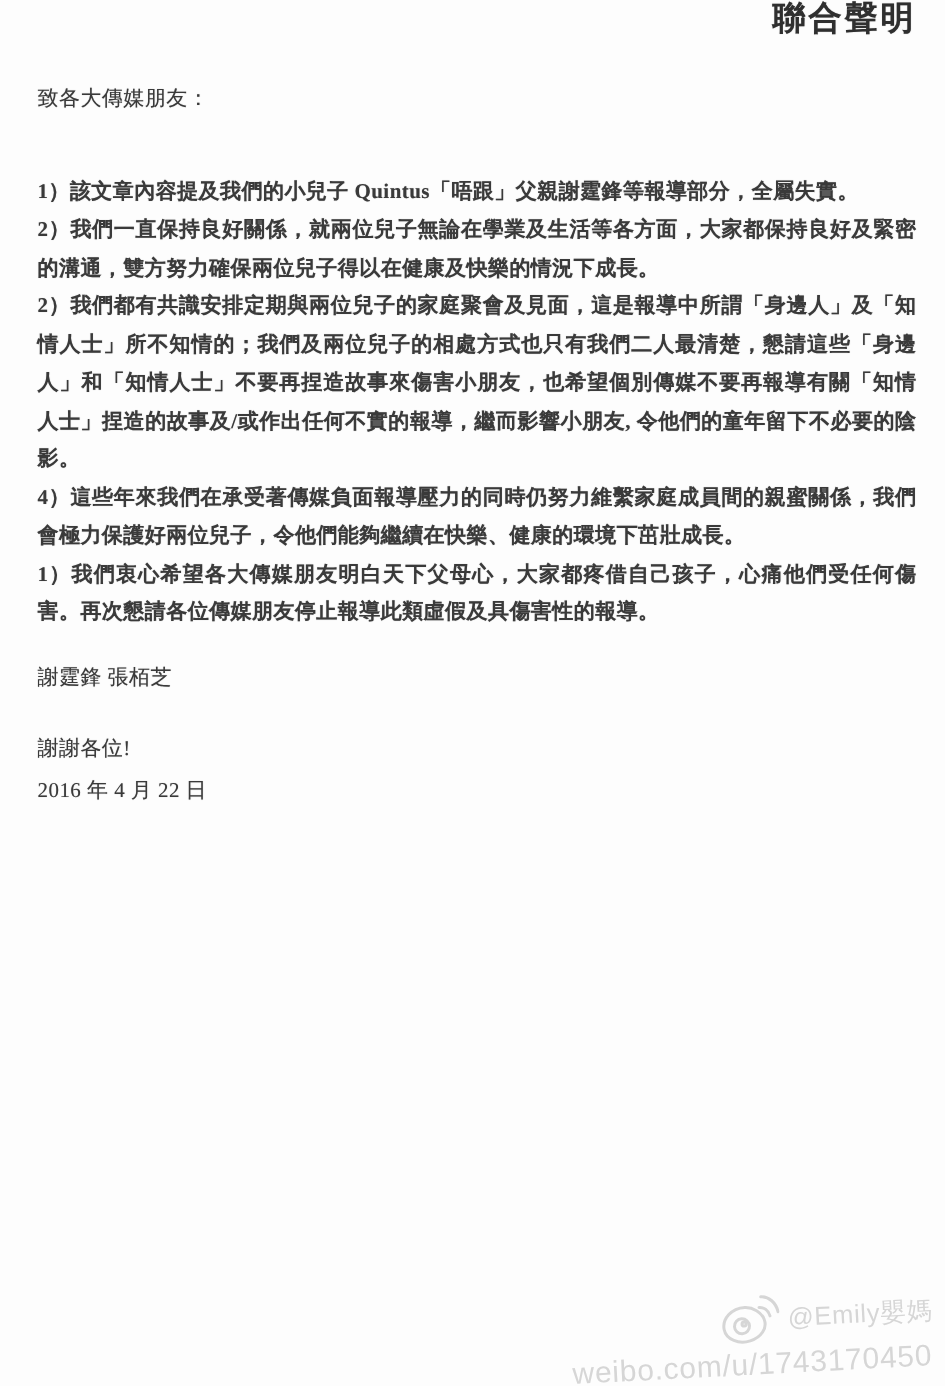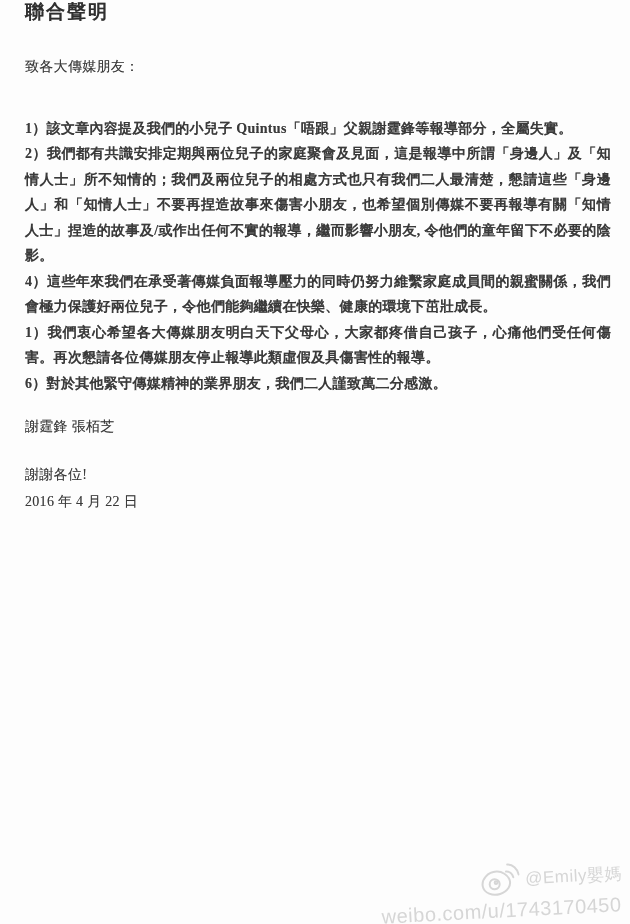--- a/index.html
+++ b/index.html
@@ -18,24 +18,24 @@
     color:var(--ink);
   }
   .content{
     position:absolute;
     left:25px;top:0;
     width:586px;
   }
   .content p{margin:0;}
   .doc-title{
     margin:58px 0 0 0;
-    font-size:19px;
+    font-size:22px;
     line-height:24px;
     font-weight:bold;
-    text-align:left;
+    text-align:right;
     letter-spacing:2px;
     color:var(--title-ink);
   }
   .body-text{
     font-size:14px;
     line-height:25.5px;
     letter-spacing:0.3px;
     text-align:justify;
     text-justify:inter-ideograph;
   }
@@ -81,24 +81,24 @@
 <div class="page">
 
   <div class="content">
     <p class="doc-title">聯合聲明</p>
 
     <p class="body-text salutation">致各大傳媒朋友：</p>
 
 
     <div class="items">
       <p class="body-text">1）該文章內容提及我們的小兒子 Quintus「唔跟」父親謝霆鋒等報導部分，全屬失實。</p>
+      <p class="body-text">2）我們一直保持良好關係，就兩位兒子無論在學業及生活等各方面，大家都保持良好及緊密的溝通，雙方努力確保兩位兒子得以在健康及快樂的情況下成長。</p>
       <p class="body-text">2）我們都有共識安排定期與兩位兒子的家庭聚會及見面，這是報導中所謂「身邊人」及「知情人士」所不知情的；我們及兩位兒子的相處方式也只有我們二人最清楚，懇請這些「身邊人」和「知情人士」不要再捏造故事來傷害小朋友，也希望個別傳媒不要再報導有關「知情人士」捏造的故事及/或作出任何不實的報導，繼而影響小朋友, 令他們的童年留下不必要的陰影。</p>
       <p class="body-text">4）這些年來我們在承受著傳媒負面報導壓力的同時仍努力維繫家庭成員間的親蜜關係，我們會極力保護好兩位兒子，令他們能夠繼續在快樂、健康的環境下茁壯成長。</p>
       <p class="body-text">1）我們衷心希望各大傳媒朋友明白天下父母心，大家都疼借自己孩子，心痛他們受任何傷害。再次懇請各位傳媒朋友停止報導此類虛假及具傷害性的報導。</p>
-      <p class="body-text">6）對於其他緊守傳媒精神的業界朋友，我們二人謹致萬二分感激。</p>
     </div>
 
     <p class="body-text signature">謝霆鋒 張栢芝</p>
 
     <p class="body-text closing">謝謝各位!</p>
     <p class="body-text date-line">2016 年 4 月 22 日</p>
   </div>
 
   <div class="watermark">
     <div class="wm-top">

